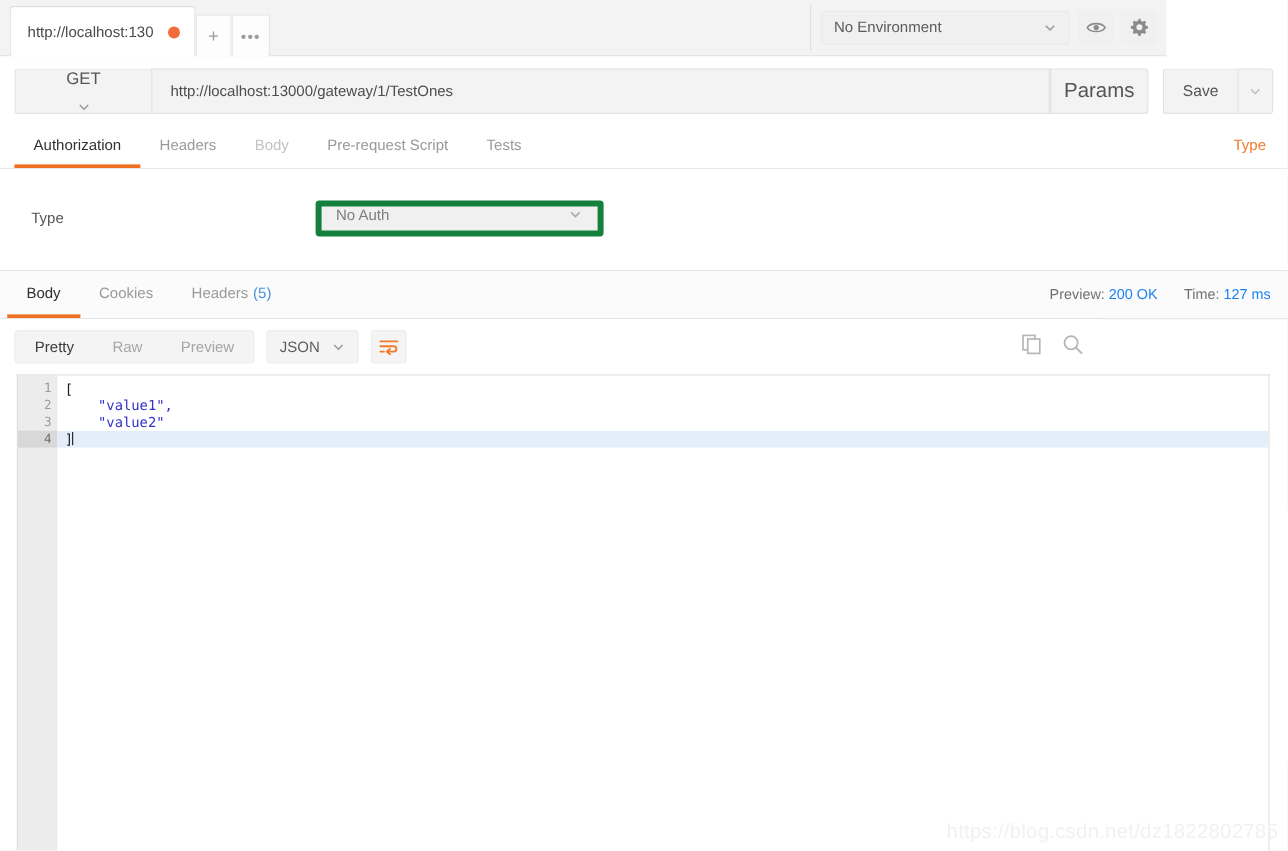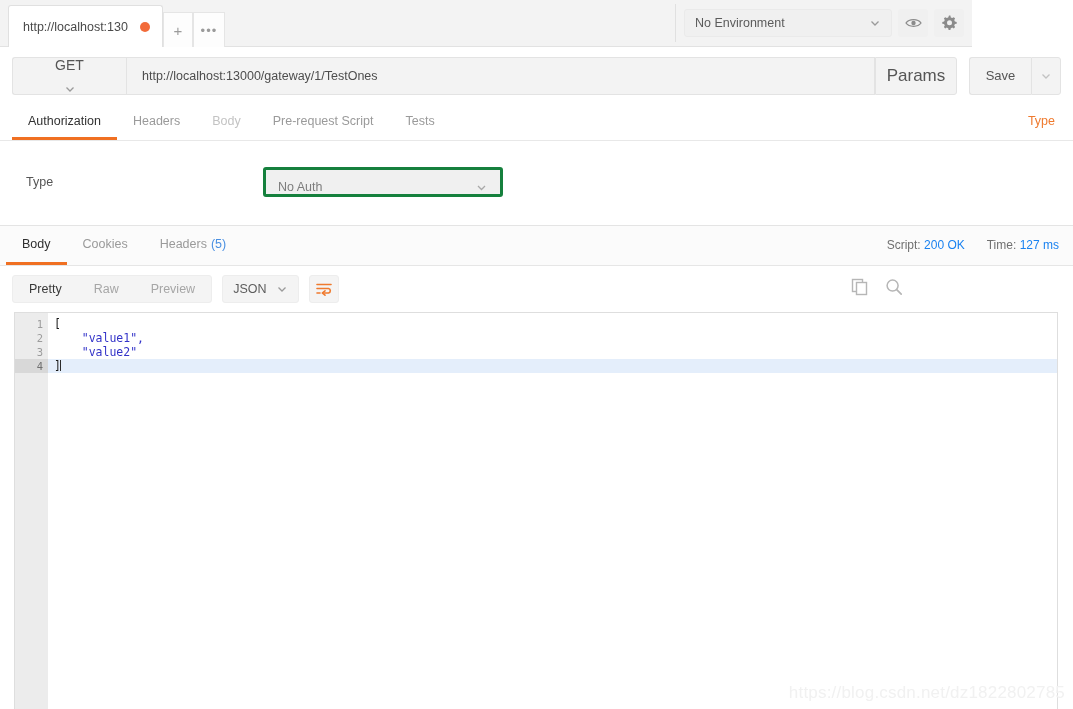--- a/index.html
+++ b/index.html
@@ -184,23 +184,23 @@
   }
   .type-label {
     position: absolute; left: 26px; top: 34px;
     font-size: 12.5px; color: #555;
   }
   .auth-select {
     position: absolute; left: 263px; top: 168px;
     top: 26px;
     width: 240px; height: 30px;
     background: #f0f0f0;
-    border: 3px solid #15803d;
+    border: 5px solid #15803d;
     border-radius: 3px;
-    display: flex; align-items: flex-end; justify-content: space-between;
+    display: flex; align-items: flex-start; justify-content: space-between;
     padding: 0 12px;
     font-size: 12.5px; color: #7d7d7d;
   }
 
   
   .resptabs {
     position: absolute; top: 226px; left: 0;
     width: 1073px; height: 40px;
     background: #fbfbfb;
     border-bottom: 1px solid #e6e6e6;
@@ -438,21 +438,21 @@
     <div class="rsptab">
       <span>Cookies</span>
     </div>
     <div class="rsptab">
       <span>Headers</span>
       <span class="badge-count">(5)</span>
     </div>
 
     <div class="status-block">
       <span>
-        <span class="status-lbl">Script:</span>
+        <span class="status-lbl">Preview:</span>
         <span class="status-val">200 OK</span>
       </span>
       <span>
         <span class="status-lbl">Time:</span>
         <span class="status-val">127 ms</span>
       </span>
     </div>
   </div>
 
   <div class="viewbar">

